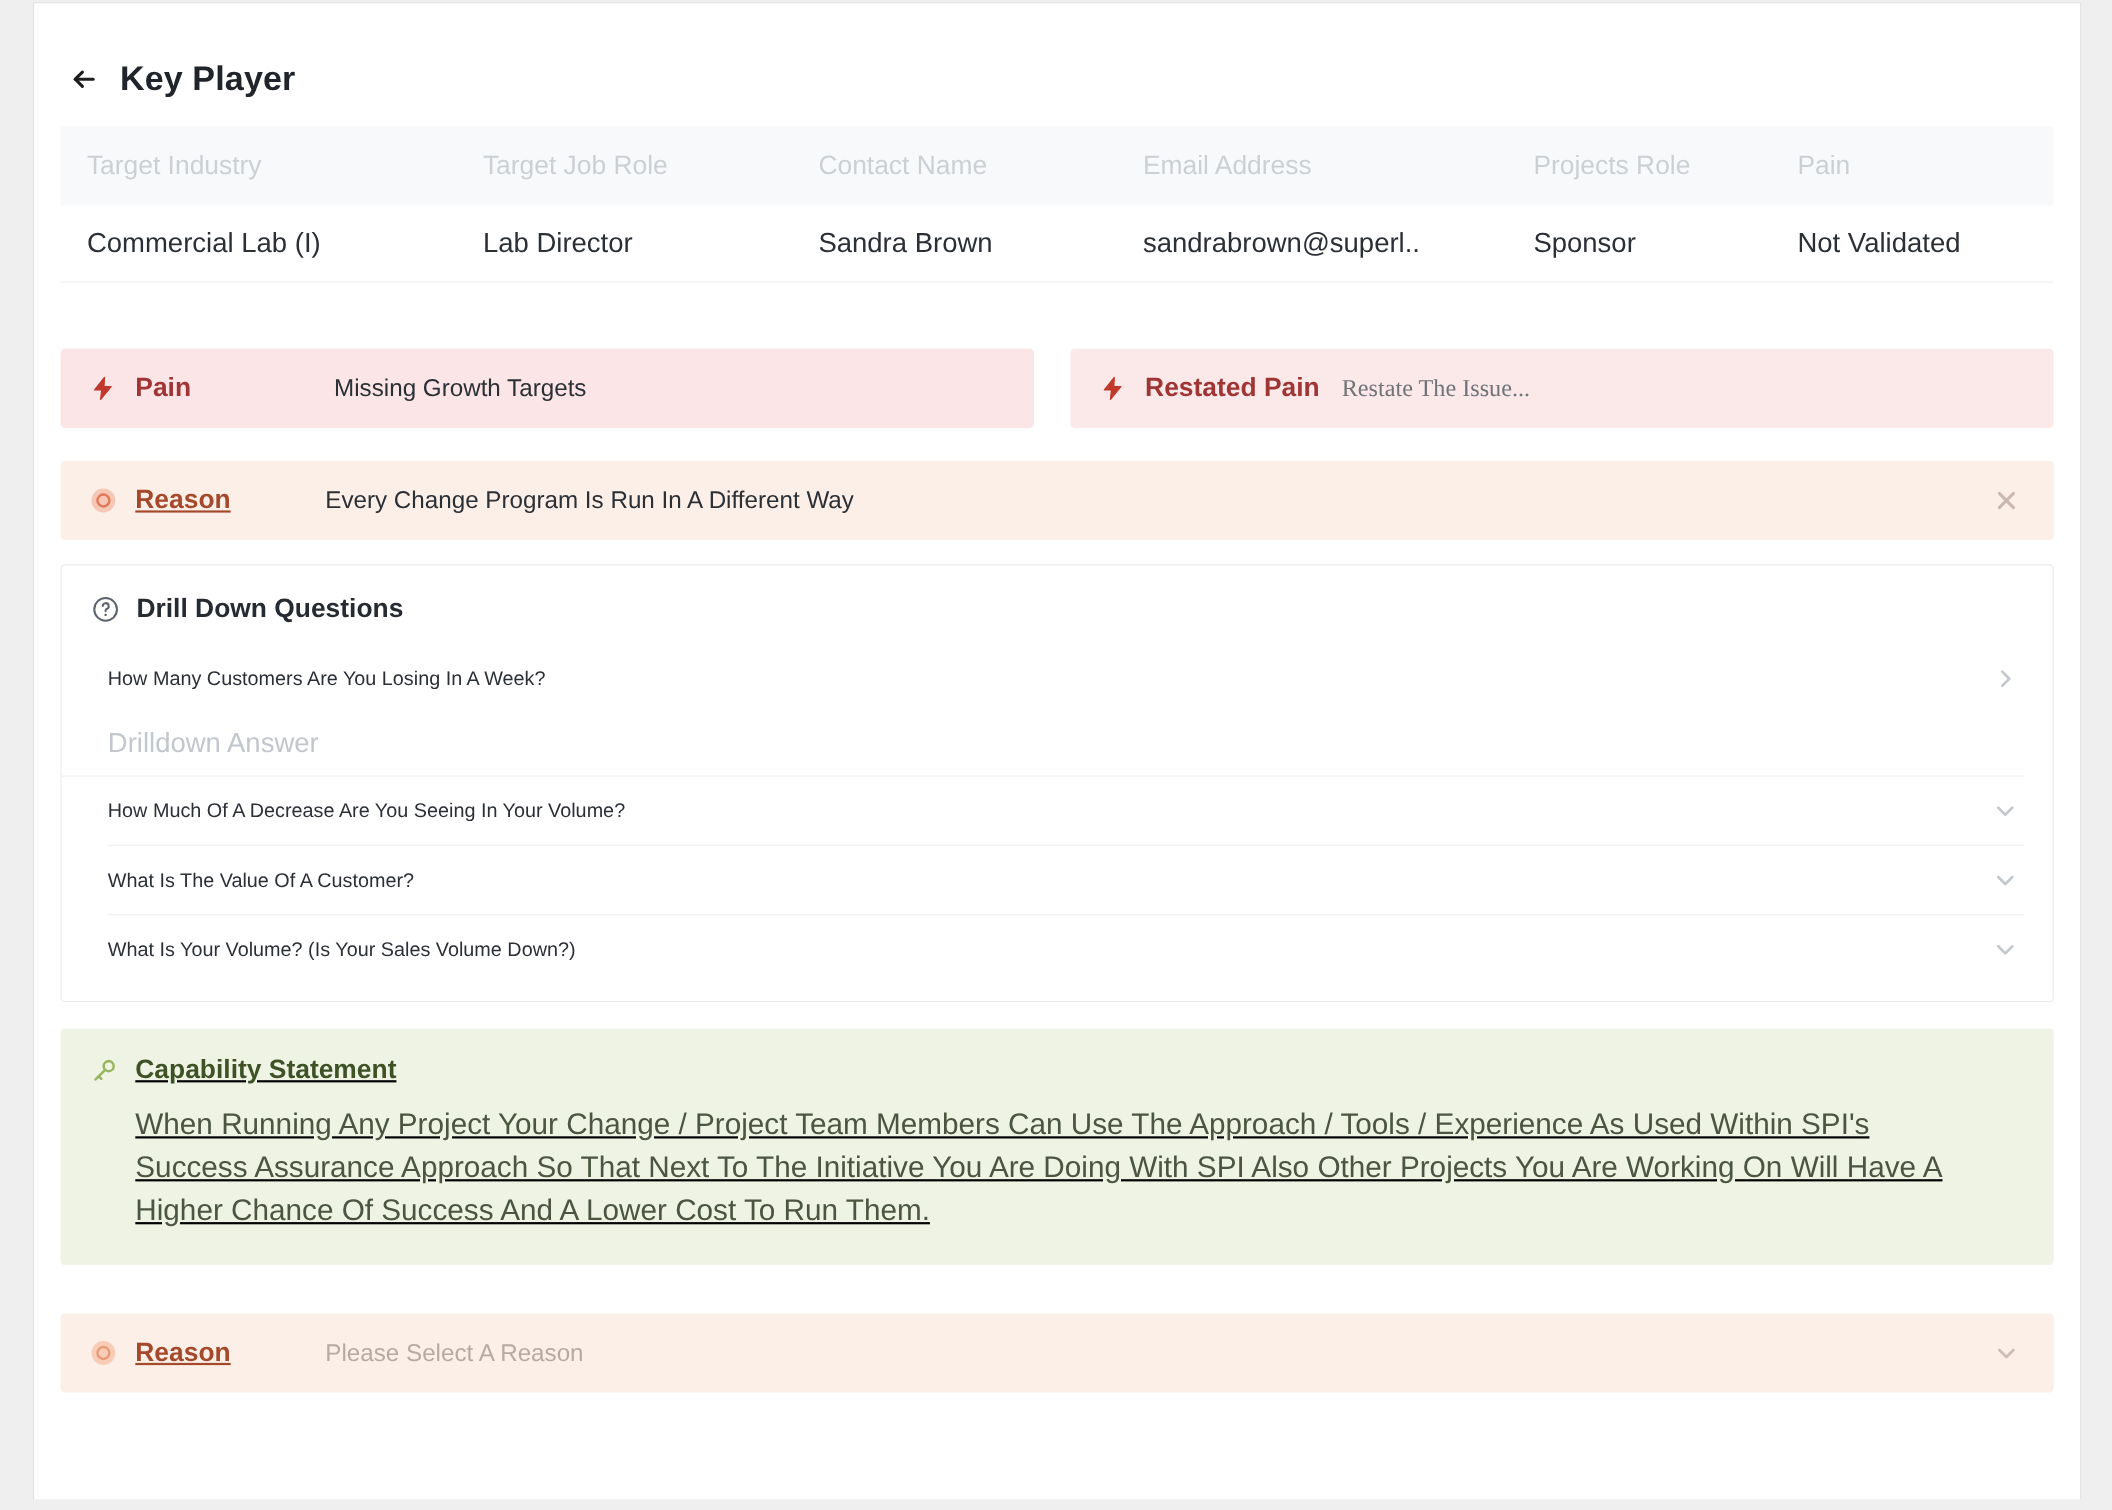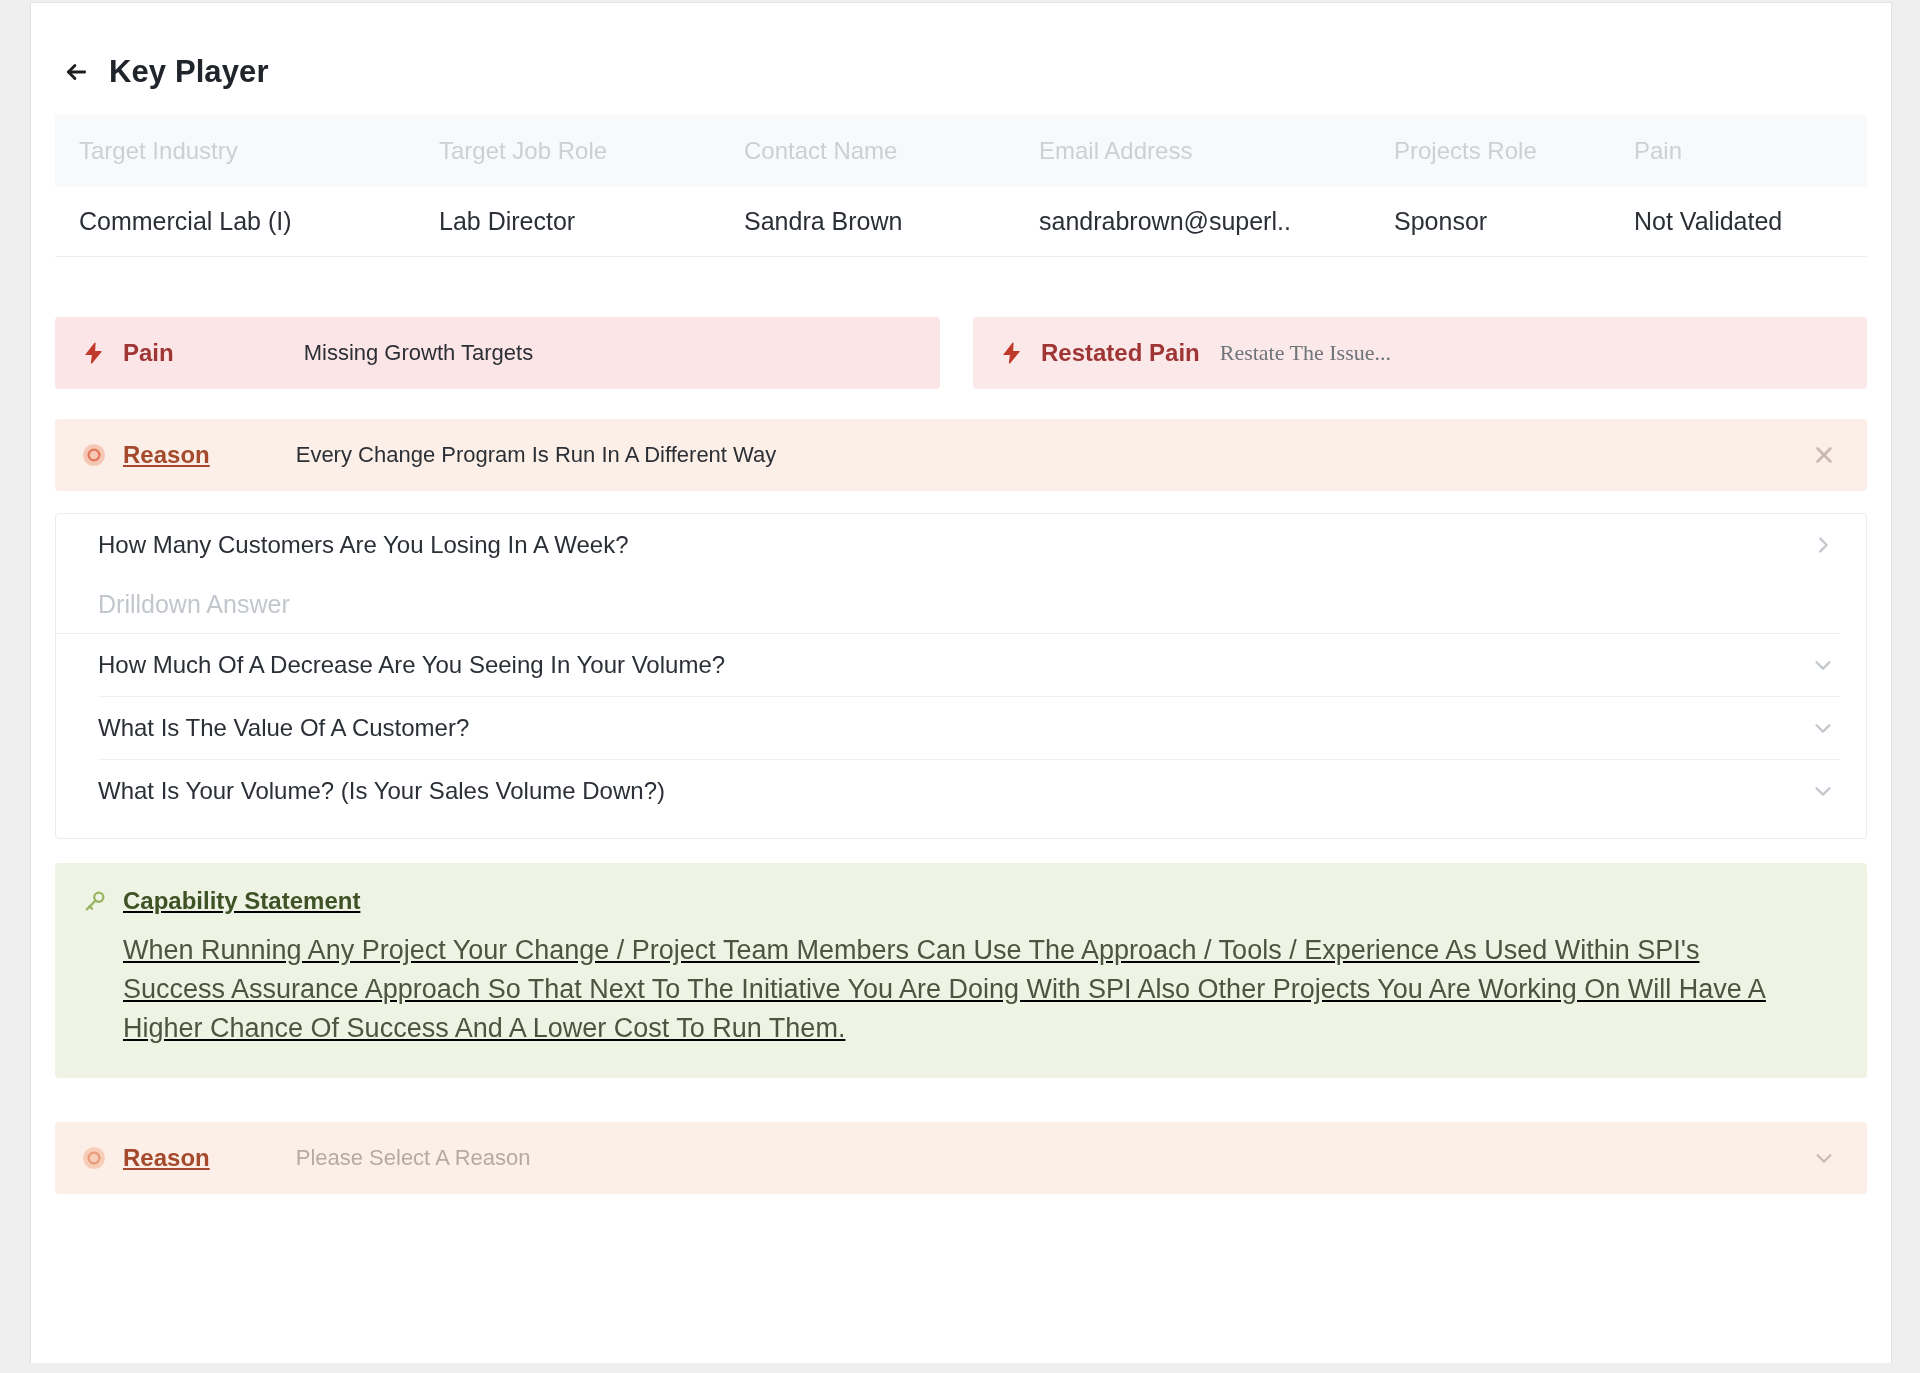--- a/index.html
+++ b/index.html
@@ -167,21 +167,21 @@
     color: #262a31;
   }
   .dd-q {
     position: relative;
     padding: 0 70px 0 42px;
     display: flex;
     align-items: center;
     height: 62px;
   }
   .dd-q-text {
-    font-size: 24px;
+    font-size: 18px;
     color: #2b2f36;
   }
   .dd-answer {
     padding: 0 70px 0 42px;
     height: 58px;
     display: flex;
     align-items: center;
     border-bottom: 1px solid #edeff1;
     margin: 0 26px 0 0;
   }
@@ -305,20 +305,30 @@
       <span class="band-close">
         <svg width="22" height="22" viewBox="0 0 24 24" fill="none" stroke="currentColor" stroke-width="3" stroke-linecap="round">
           <line x1="5" y1="5" x2="19" y2="19"></line>
             <line x1="19" y1="5" x2="5" y2="19"></line>
         </svg>
       </span>
     </div>
   </div>
 
   <div class="dd-card">
+    <div class="dd-head">
+      <span class="dd-head-icon">
+        <svg width="26" height="26" viewBox="0 0 24 24" fill="none" stroke="currentColor" stroke-width="1.7">
+          <circle cx="12" cy="12" r="9.5"></circle>
+          <path d="M9.6 9.2a2.5 2.5 0 1 1 3.3 2.4c-.6.25-.9.7-.9 1.4v.5" stroke-linecap="round"></path>
+          <circle cx="12" cy="16.6" r="1" fill="currentColor" stroke="none"></circle>
+        </svg>
+      </span>
+      <span class="dd-head-title">Drill Down Questions</span>
+    </div>
 
     <div class="dd-q">
       <span class="dd-q-text">How Many Customers Are You Losing In A Week?</span>
       <span class="dd-chev">
         <svg width="22" height="22" viewBox="0 0 24 24" fill="none" stroke="currentColor" stroke-width="2.6" stroke-linecap="round" stroke-linejoin="round">
           <polyline points="9 5 16 12 9 19"></polyline>
         </svg>
       </span>
     </div>
     <div class="dd-answer">

